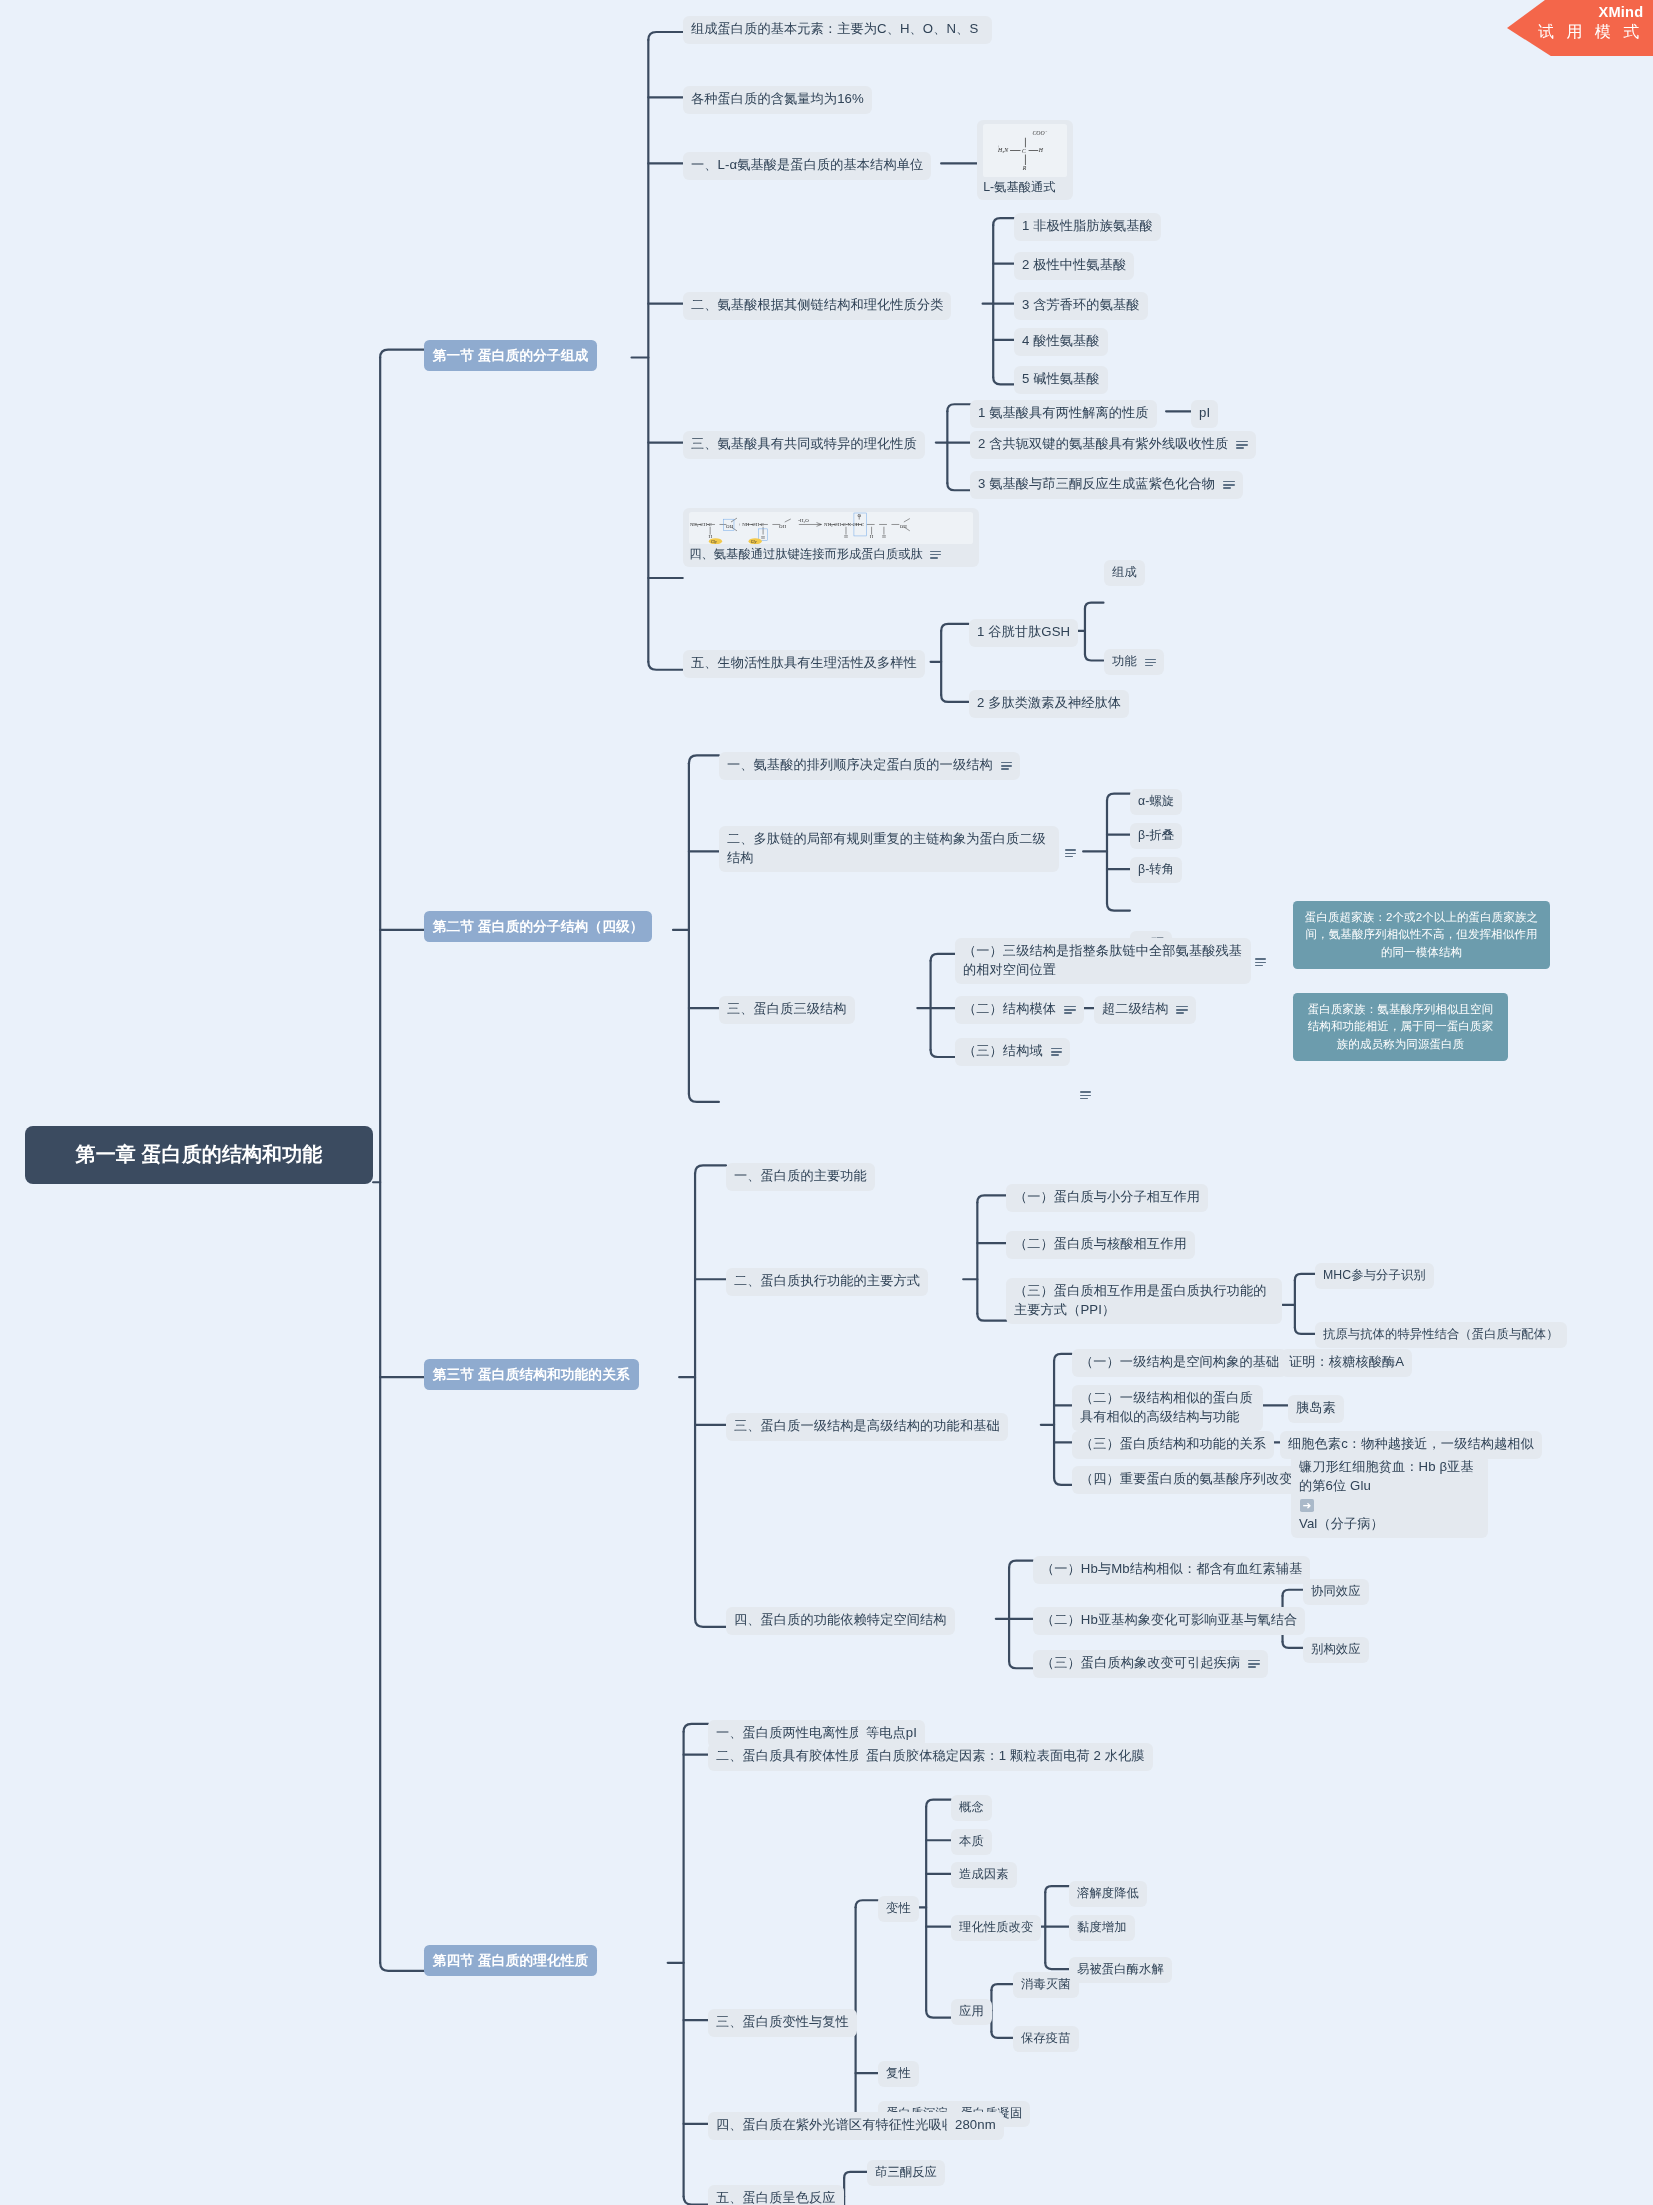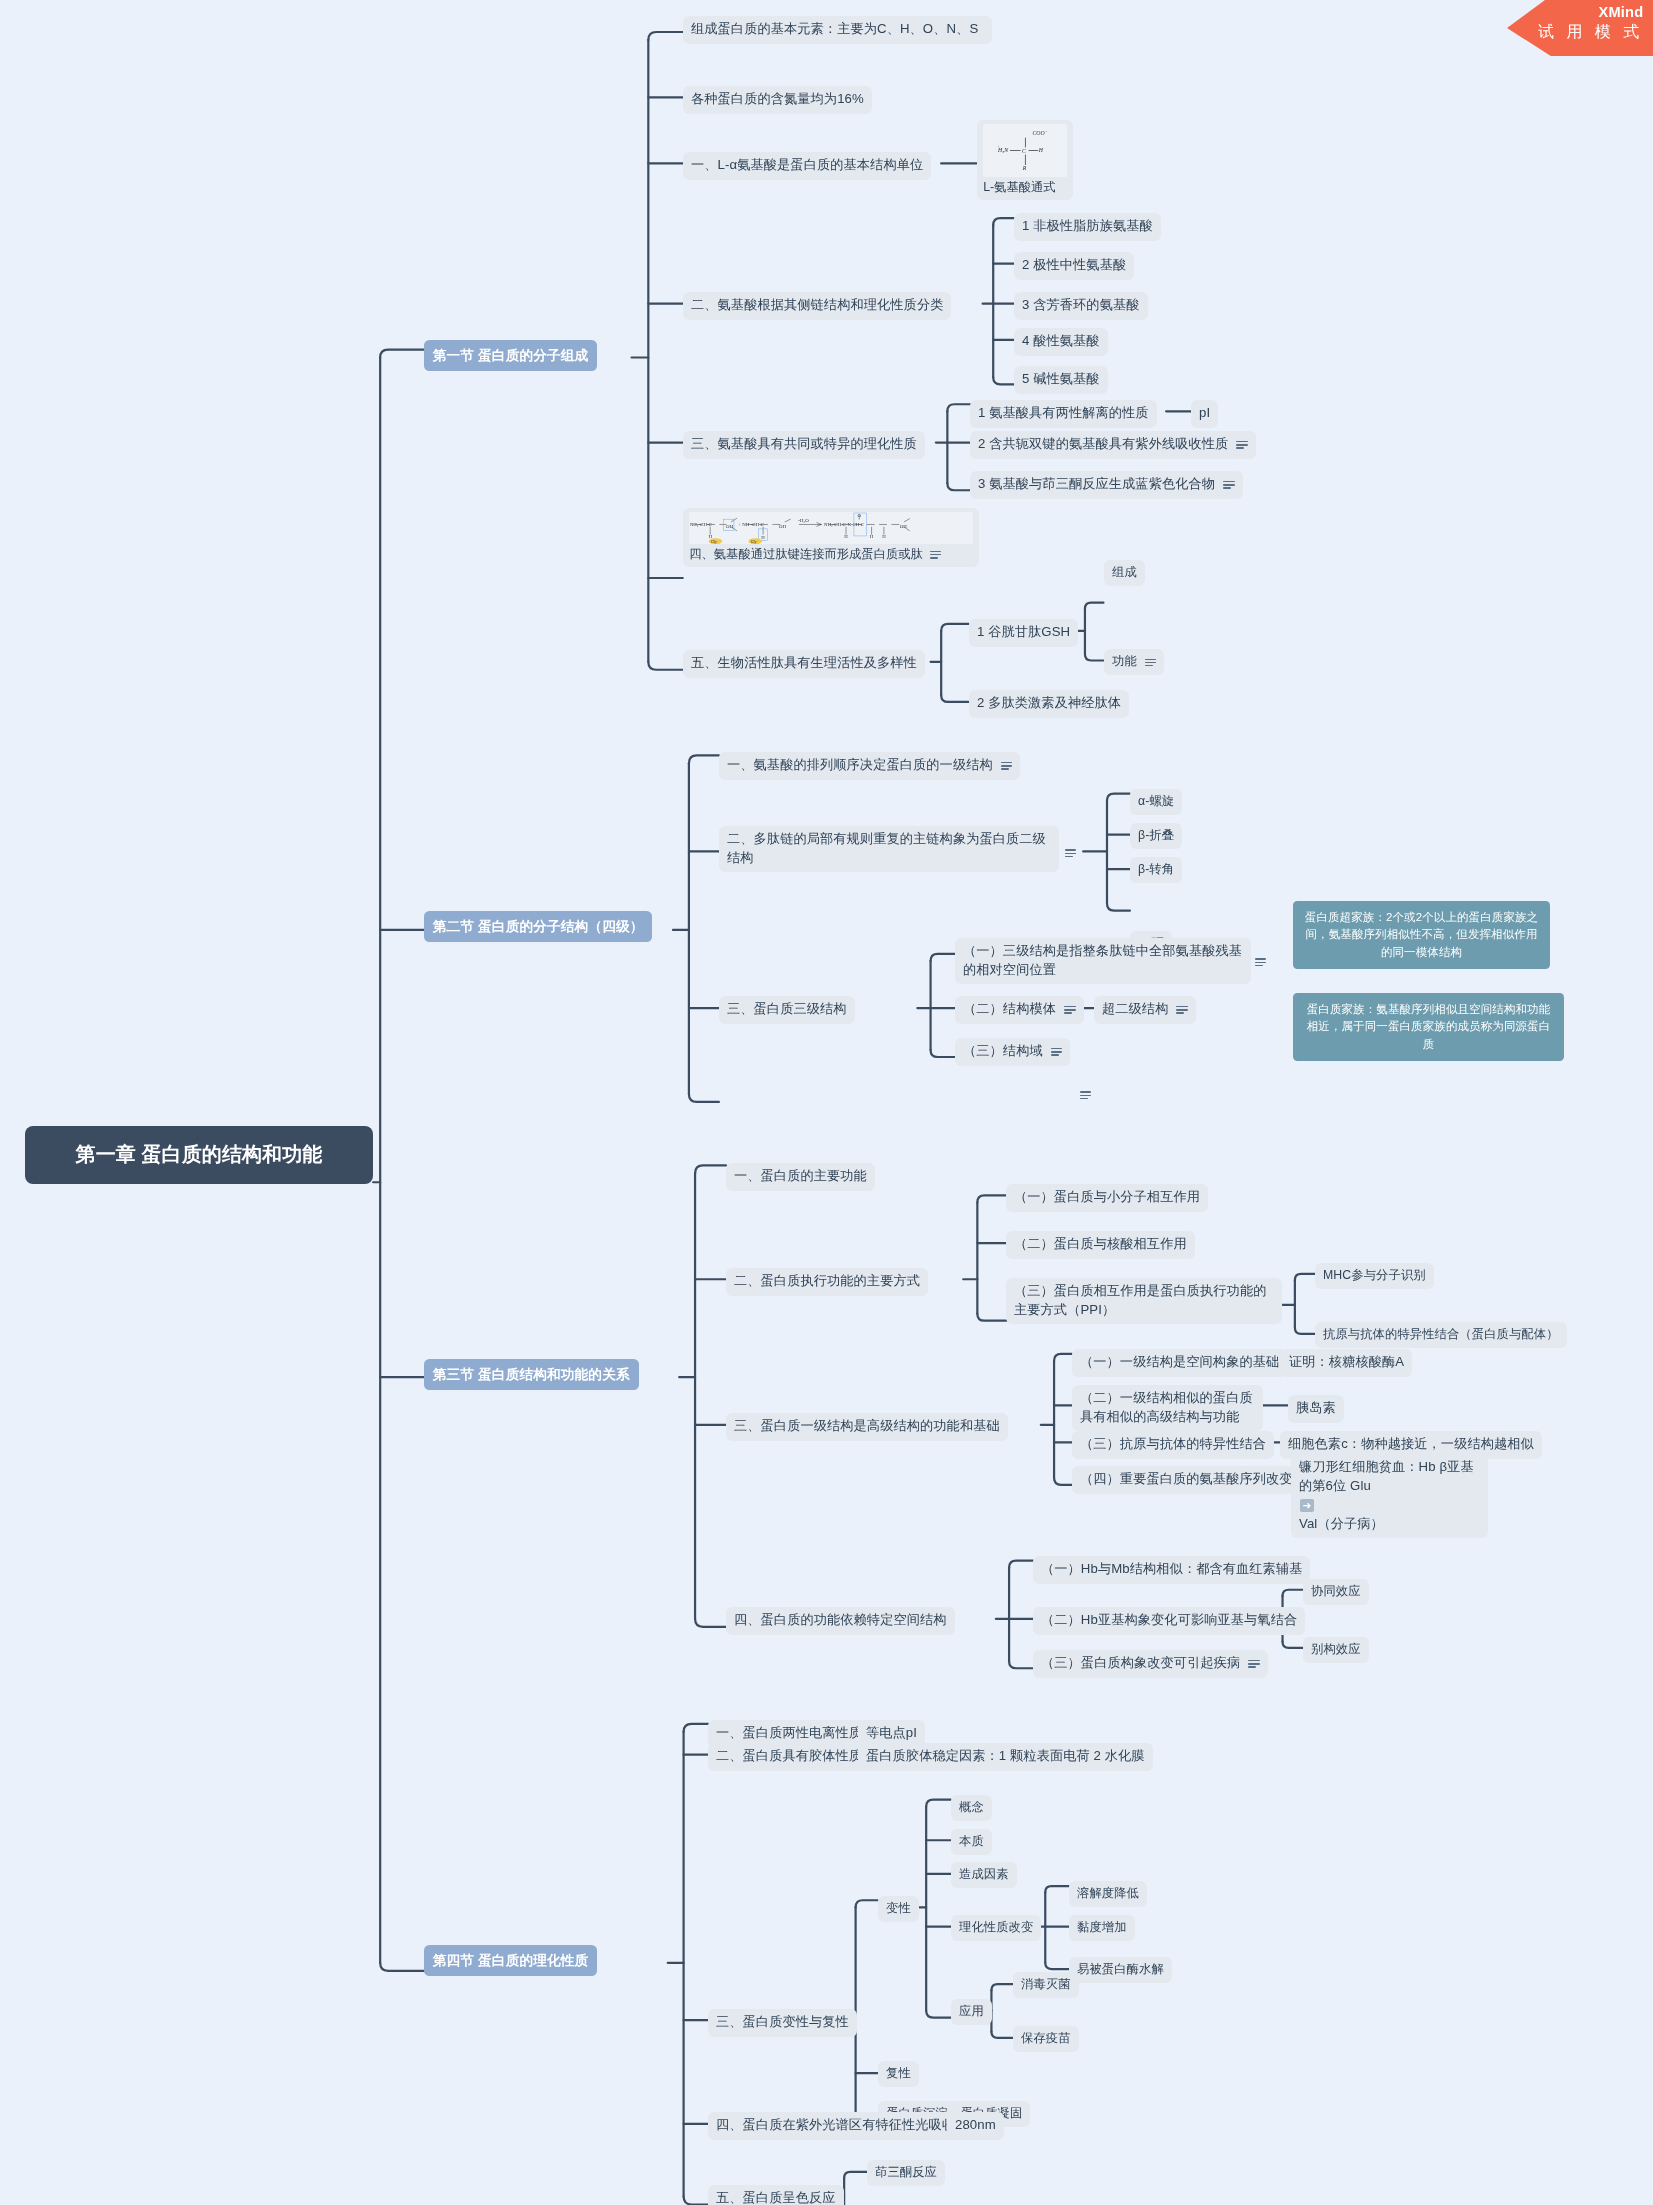--- a/index.html
+++ b/index.html
@@ -516,21 +516,21 @@
 
   <span class="note-icon" style="position:absolute; left:1078px; top:1091px;">
       <i></i>
       <i></i>
       <i></i>
     </span>
 
   <div class="node callout" style="left:1293px; top:901px; width:257px;">
     <span class="txt">蛋白质超家族：2个或2个以上的蛋白质家族之间，氨基酸序列相似性不高，但发挥相似作用的同一模体结构</span>
   </div>
-  <div class="node callout" style="left:1293px; top:993px; width:271px;">
+  <div class="node callout" style="left:1293px; top:993px; width:215px;">
     <span class="txt">蛋白质家族：氨基酸序列相似且空间结构和功能相近，属于同一蛋白质家族的成员称为同源蛋白质</span>
   </div>
 
   <div class="node" style="left:726px; top:1163px;">
     <span class="txt">一、蛋白质的主要功能</span>
   </div>
 
   <div class="node" style="left:726px; top:1268px;">
     <span class="txt">二、蛋白质执行功能的主要方式</span>
   </div>
@@ -559,21 +559,21 @@
   <div class="node" style="left:1281px; top:1349px;">
     <span class="txt">证明：核糖核酸酶A</span>
   </div>
   <div class="node wrap" style="left:1072px; top:1385px; width:191px;">
     <span class="txt">（二）一级结构相似的蛋白质具有相似的高级结构与功能</span>
   </div>
   <div class="node" style="left:1288px; top:1395px;">
     <span class="txt">胰岛素</span>
   </div>
   <div class="node" style="left:1072px; top:1431px;">
-    <span class="txt">（三）抗原与抗体的特异性结合</span>
+    <span class="txt">（三）蛋白质结构和功能的关系</span>
   </div>
   <div class="node" style="left:1280px; top:1431px;">
     <span class="txt">细胞色素c：物种越接近，一级结构越相似</span>
   </div>
   <div class="node" style="left:1072px; top:1466px;">
     <span class="txt">（四）重要蛋白质的氨基酸序列改变引起疾病</span>
   </div>
   <div class="node wrap" style="left:1291px; top:1454px; width:197px;">
     <span class="txt">镰刀形红细胞贫血：Hb β亚基的第6位 Glu</span><span class="arrowbox">➜</span><span class="txt">Val（分子病）</span>
   </div>

